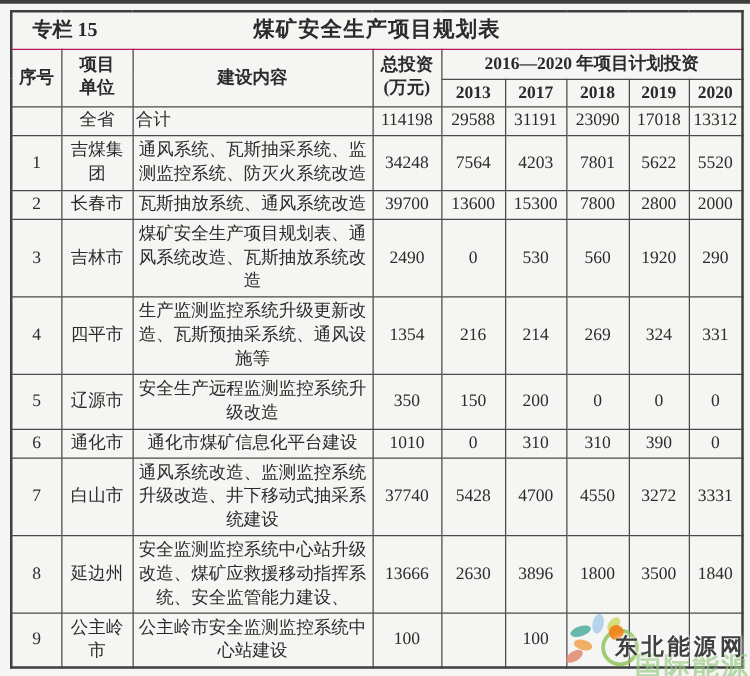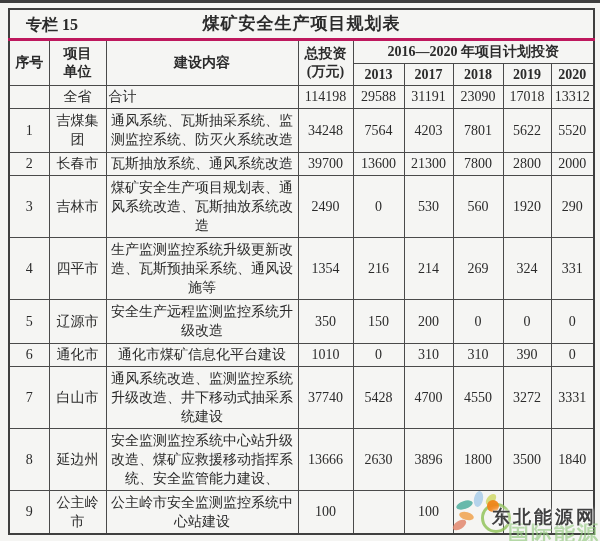--- a/index.html
+++ b/index.html
@@ -27,21 +27,21 @@
   .plan td, .plan th {
     border:1px solid #4a4a4a;
     font-size:14px;
     line-height:19px;
     padding:1px 2px;
     vertical-align:middle;
     text-align:center;
     overflow:hidden;
   }
   .title-row { height:30px; }
-  .title-row td { border-bottom:3px solid #be185d;margin-left:32px; }
+  .title-row td { border-bottom:1px solid #be185d;margin-left:32px; }
   .title-wrap { position:relative; text-align:center; }
   .panel-label {
     position:absolute; left:14px; top:50%;
     transform:translateY(-50%);
     font-weight:bold; font-size:16px; white-space:nowrap;
   }
   .panel-title { font-weight:bold; font-size:17px; letter-spacing:1px; }
   .head1 { height:24px; }
   .head2 { height:22px; }
   .plan th { font-weight:bold; }
@@ -162,21 +162,21 @@
     <td>5622</td>
     <td>5520</td>
   </tr>
 
   <tr class="r-line1">
     <td>2</td>
     <td>长春市</td>
     <td class="c-content">瓦斯抽放系统、通风系统改造</td>
     <td>39700</td>
     <td>13600</td>
-    <td>21300</td>
+    <td>15300</td>
     <td>7800</td>
     <td>2800</td>
     <td>2000</td>
   </tr>
 
   <tr class="r-line3">
     <td>3</td>
     <td>吉林市</td>
     <td class="c-content">煤矿安全生产项目规划表、通风系统改造、瓦斯抽放系统改造</td>
     <td>2490</td>

